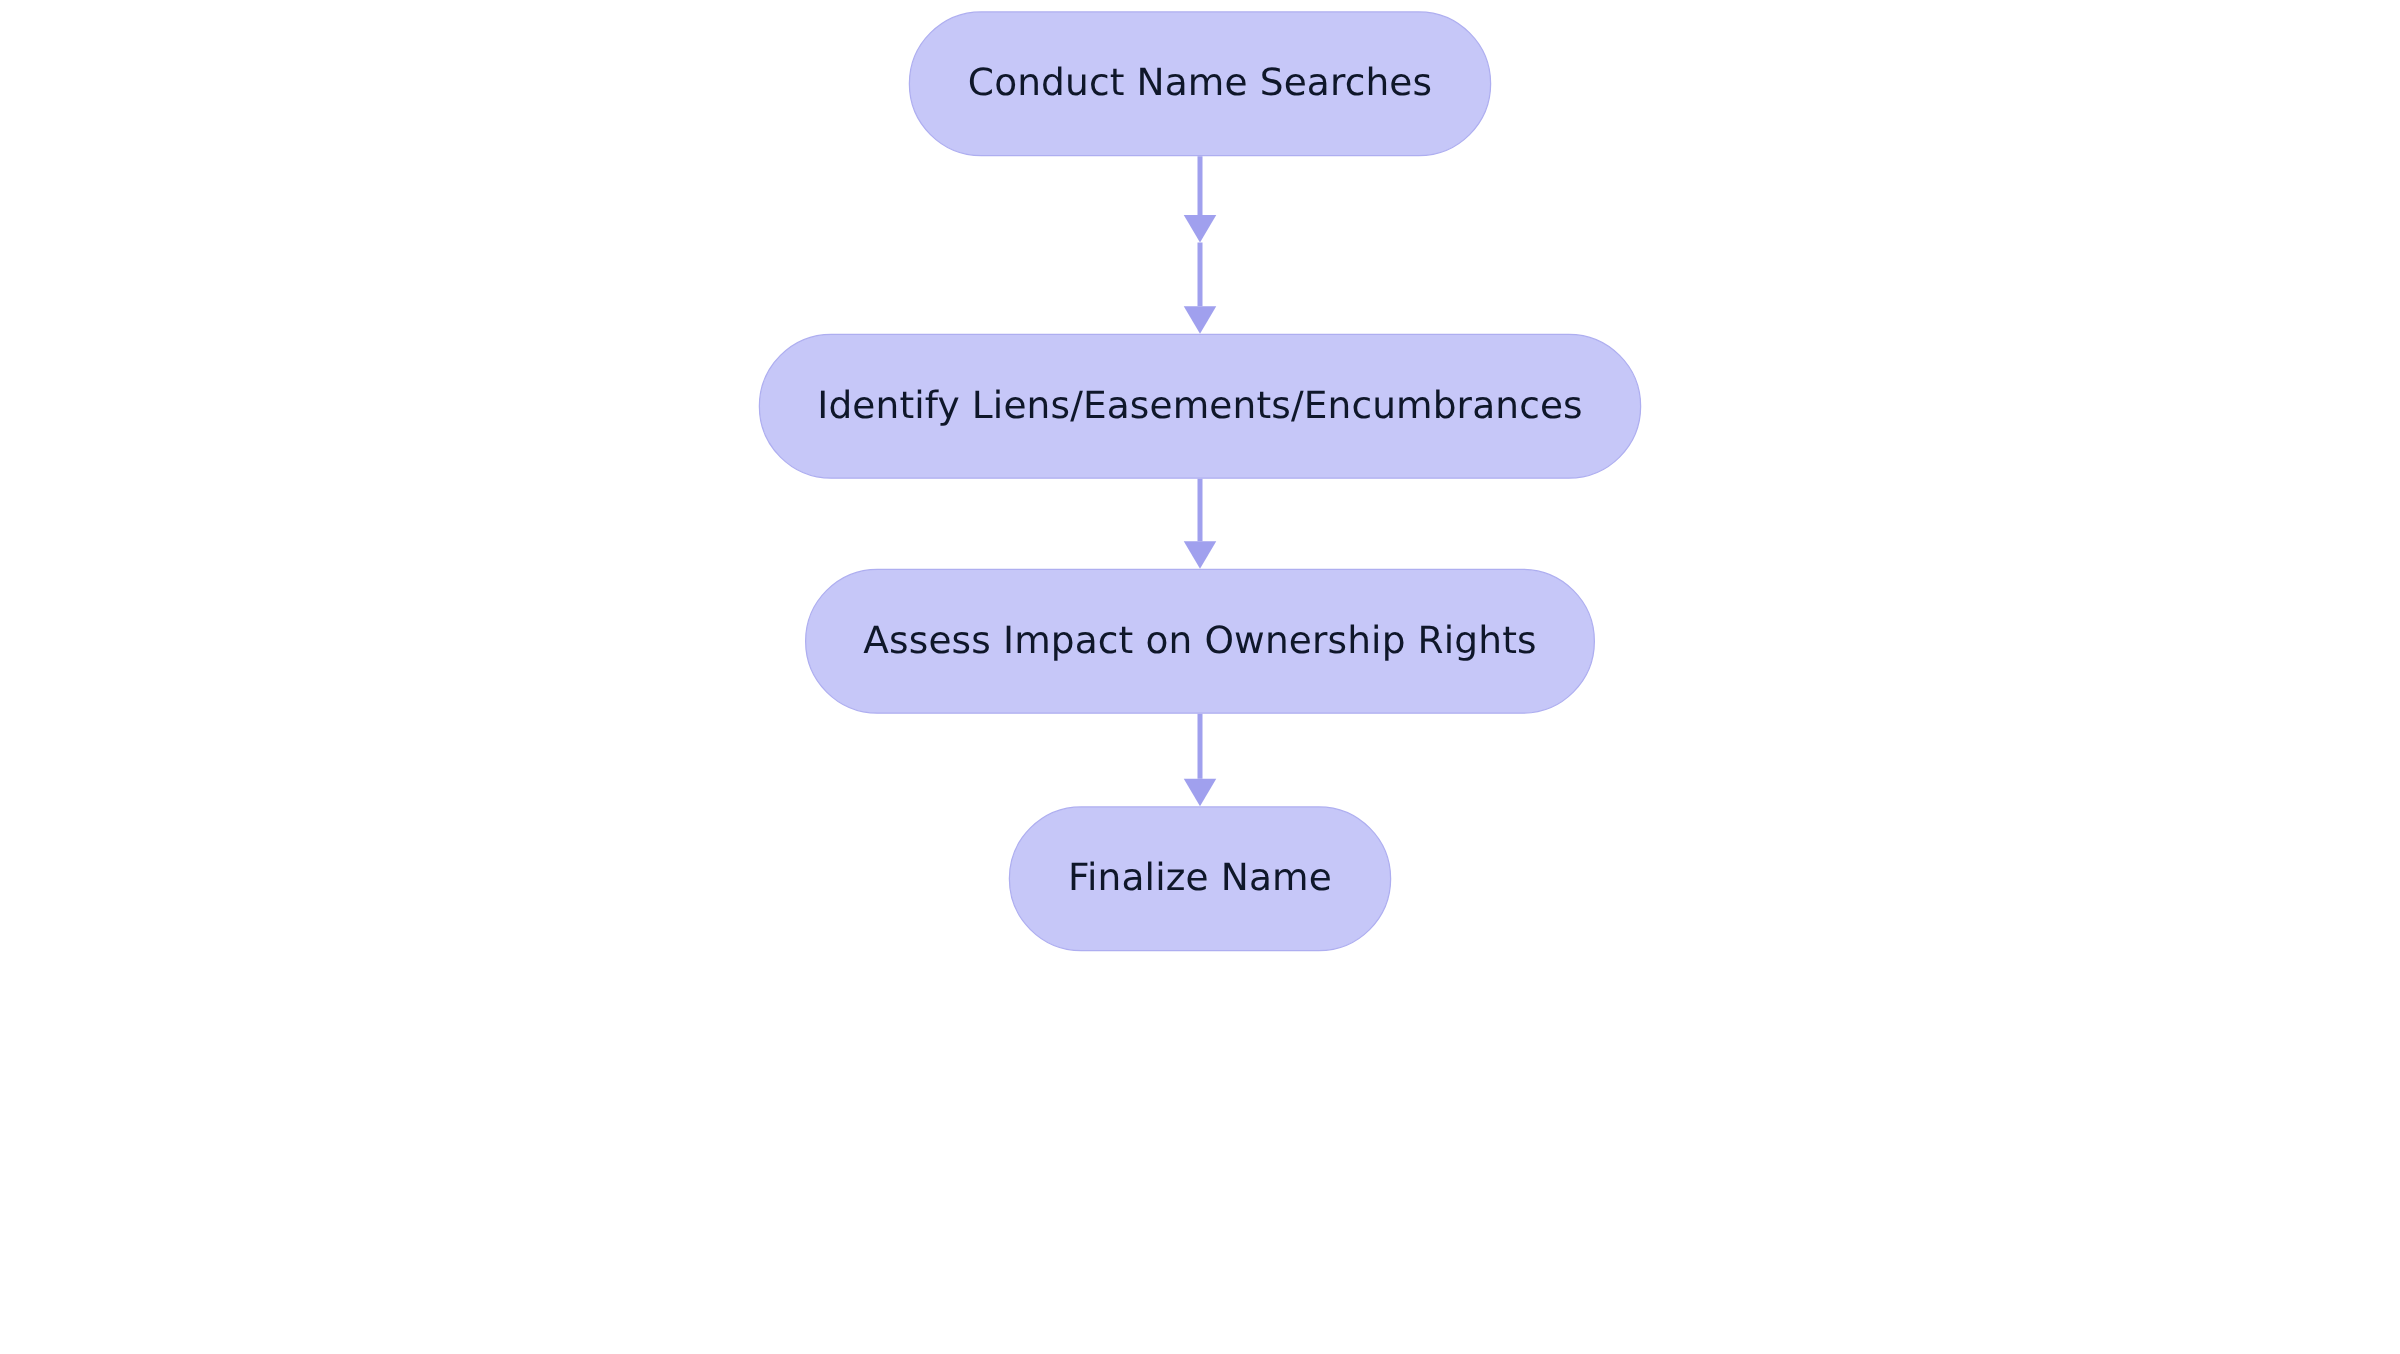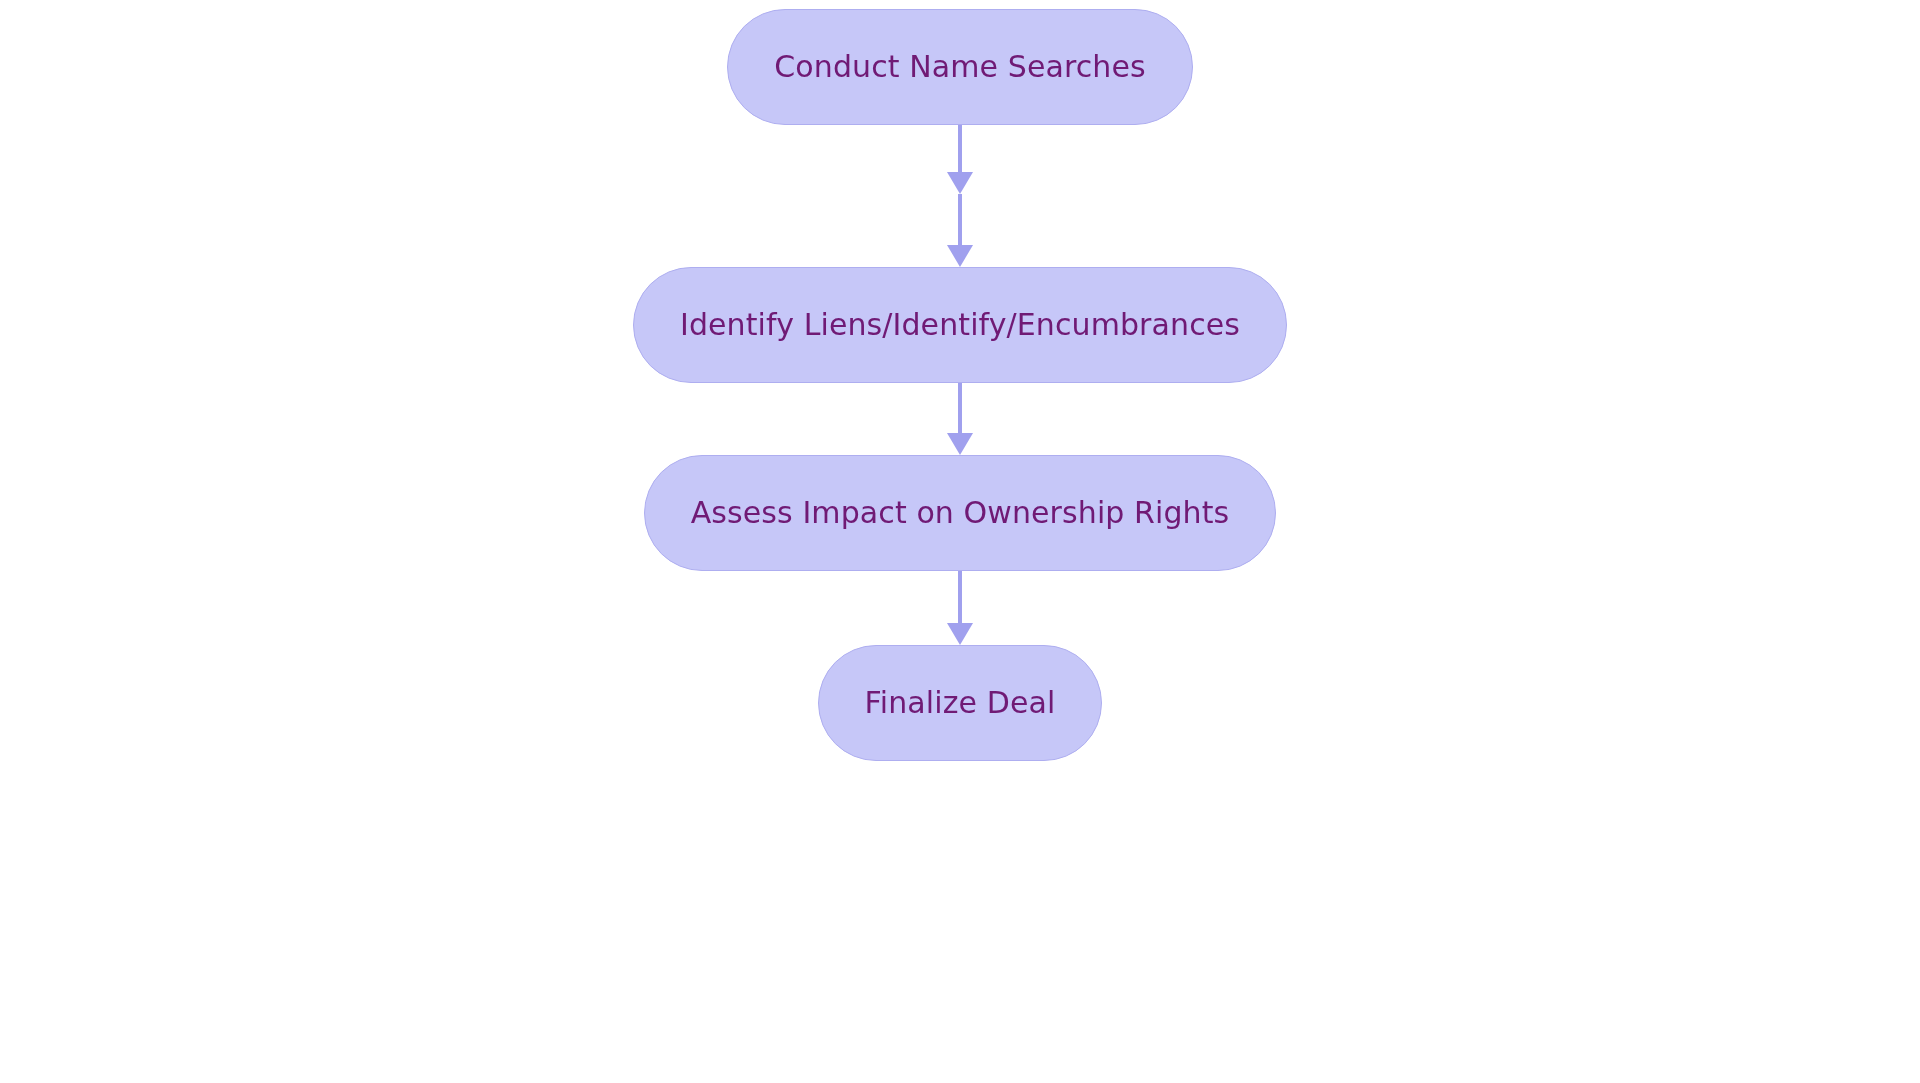--- a/index.html
+++ b/index.html
@@ -34,21 +34,21 @@
   }
 
   .node {
     box-sizing: border-box;
     display: flex;
     align-items: center;
     justify-content: center;
     background: #c6c7f8;
     border: 1px solid #aeaef0;
     border-radius: 999px;
-    color: #701a75;
+    color: #0f172a;
     font-size: 30px;
     line-height: 1;
     letter-spacing: 0.1px;
     white-space: nowrap;
     padding: 0 46px;
     height: 116px;
     flex: 0 0 auto;
     text-align: center;
   }
 
@@ -107,35 +107,35 @@
       <div class="connector-head"></div>
     </div>
 
 
     <div class="connector gap-2">
       <div class="connector-line"></div>
       <div class="connector-head"></div>
     </div>
 
     <div class="node">
-      <span class="node-label">Identify Liens/Identify/Encumbrances</span>
+      <span class="node-label">Identify Liens/Easements/Encumbrances</span>
     </div>
 
     <div class="connector gap-3">
       <div class="connector-line"></div>
       <div class="connector-head"></div>
     </div>
 
     <div class="node">
       <span class="node-label">Assess Impact on Ownership Rights</span>
     </div>
 
     <div class="connector gap-4">
       <div class="connector-line"></div>
       <div class="connector-head"></div>
     </div>
 
     <div class="node">
-      <span class="node-label">Finalize Deal</span>
+      <span class="node-label">Finalize Name</span>
     </div>
 
   </div>
 </div>
 
 </body></html>

